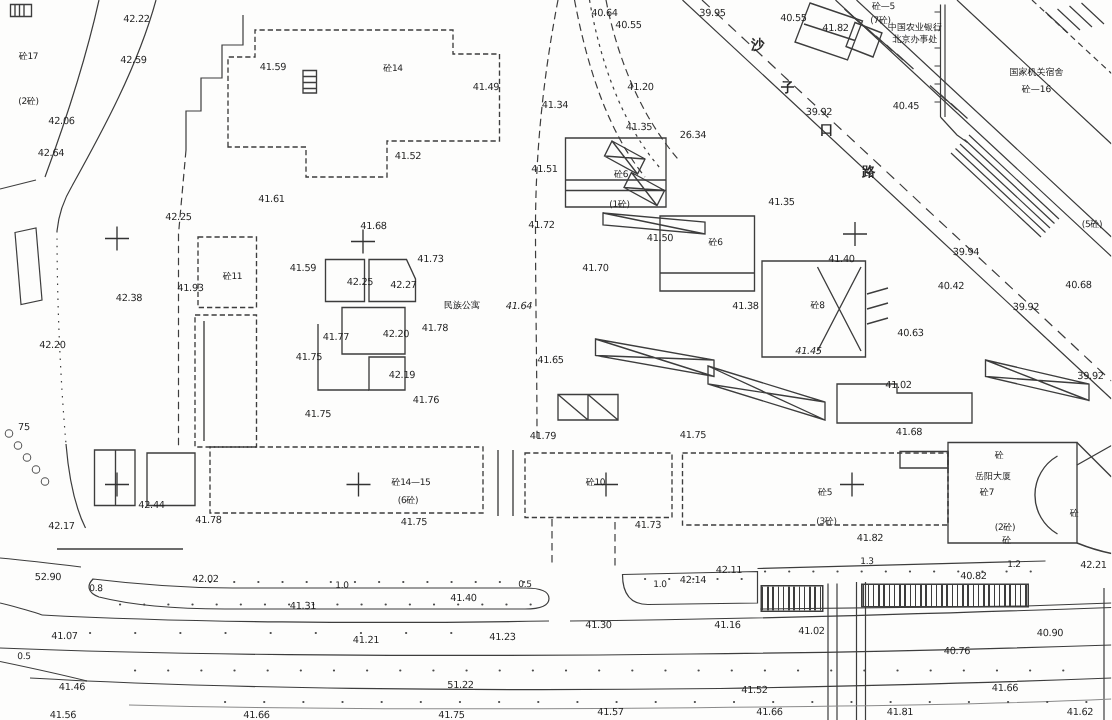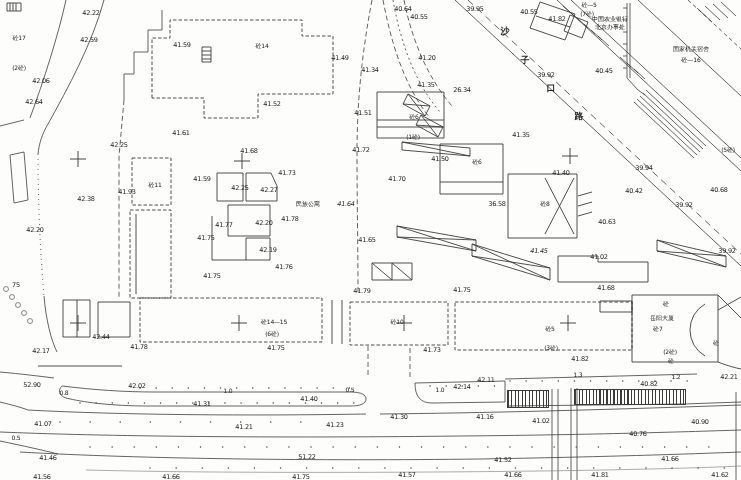--- a/index.html
+++ b/index.html
@@ -142,21 +142,21 @@
       <span class="lbl " style="left: 89px; top: 40px;">42.59</span>
       <span class="lbl " style="left: 182px; top: 45px;">41.59</span>
       <span class="lbl " style="left: 403px; top: 9px;">40.64</span>
       <span class="lbl " style="left: 419px; top: 17px;">40.55</span>
       <span class="lbl " style="left: 475px; top: 9px;">39.95</span>
       <span class="lbl " style="left: 529px; top: 12px;">40.55</span>
       <span class="lbl " style="left: 557px; top: 19px;">41.82</span>
       <span class="lbl " style="left: 546px; top: 75px;">39.92</span>
       <span class="lbl " style="left: 604px; top: 71px;">40.45</span>
       <span class="lbl " style="left: 427px; top: 58px;">41.20</span>
-      <span class="lbl " style="left: 340px; top: 58px; text-align: right;">41.49</span>
+      <span class="lbl " style="left: 324px; top: 58px; text-align: right;">41.49</span>
       <span class="lbl " style="left: 370px; top: 70px;">41.34</span>
       <span class="lbl " style="left: 426px; top: 85px;">41.35</span>
       <span class="lbl " style="left: 462px; top: 90px;">26.34</span>
       <span class="lbl " style="left: 272px; top: 104px;">41.52</span>
       <span class="lbl " style="left: 363px; top: 113px;">41.51</span>
       <span class="lbl " style="left: 521px; top: 135px;">41.35</span>
       <span class="lbl " style="left: 181px; top: 133px;">41.61</span>
       <span class="lbl " style="left: 119px; top: 145px;">42.25</span>
       <span class="lbl " style="left: 41px; top: 81px;">42.06</span>
       <span class="lbl " style="left: 34px; top: 102px;">42.64</span>
@@ -172,29 +172,29 @@
       <span class="lbl " style="left: 264px; top: 223px;">42.20</span>
       <span class="lbl " style="left: 290px; top: 219px;">41.78</span>
       <span class="lbl " style="left: 346px; top: 204px; font-style: italic;">41.64</span>
       <span class="lbl " style="left: 206px; top: 238px;">41.75</span>
       <span class="lbl " style="left: 268px; top: 250px;">42.19</span>
       <span class="lbl " style="left: 284px; top: 267px;">41.76</span>
       <span class="lbl " style="left: 212px; top: 276px;">41.75</span>
       <span class="lbl " style="left: 361px; top: 150px;">41.72</span>
       <span class="lbl " style="left: 440px; top: 159px;">41.50</span>
       <span class="lbl " style="left: 397px; top: 179px;">41.70</span>
-      <span class="lbl " style="left: 497px; top: 204px;">36.58</span>
+      <span class="lbl " style="left: 497px; top: 204px;">41.38</span>
       <span class="lbl " style="left: 561px; top: 173px;">41.40</span>
       <span class="lbl " style="left: 644px; top: 168px;">39.94</span>
       <span class="lbl " style="left: 634px; top: 191px;">40.42</span>
       <span class="lbl " style="left: 684px; top: 205px;">39.92</span>
       <span class="lbl " style="left: 719px; top: 190px;">40.68</span>
       <span class="lbl " style="left: 727px; top: 251px;">39.92</span>
       <span class="lbl " style="left: 607px; top: 222px;">40.63</span>
-      <span class="lbl " style="left: 539px; top: 251px; font-style: italic;">41.45</span>
+      <span class="lbl " style="left: 539px; top: 234px; font-style: italic;">41.45</span>
       <span class="lbl " style="left: 367px; top: 240px;">41.65</span>
       <span class="lbl " style="left: 599px; top: 257px;">41.02</span>
       <span class="lbl " style="left: 606px; top: 288px;">41.68</span>
       <span class="lbl " style="left: 362px; top: 291px;">41.79</span>
       <span class="lbl " style="left: 462px; top: 290px;">41.75</span>
       <span class="lbl " style="left: 101px; top: 337px;">42.44</span>
       <span class="lbl " style="left: 41px; top: 351px;">42.17</span>
       <span class="lbl " style="left: 139px; top: 347px;">41.78</span>
       <span class="lbl " style="left: 276px; top: 348px;">41.75</span>
       <span class="lbl " style="left: 432px; top: 350px;">41.73</span>

